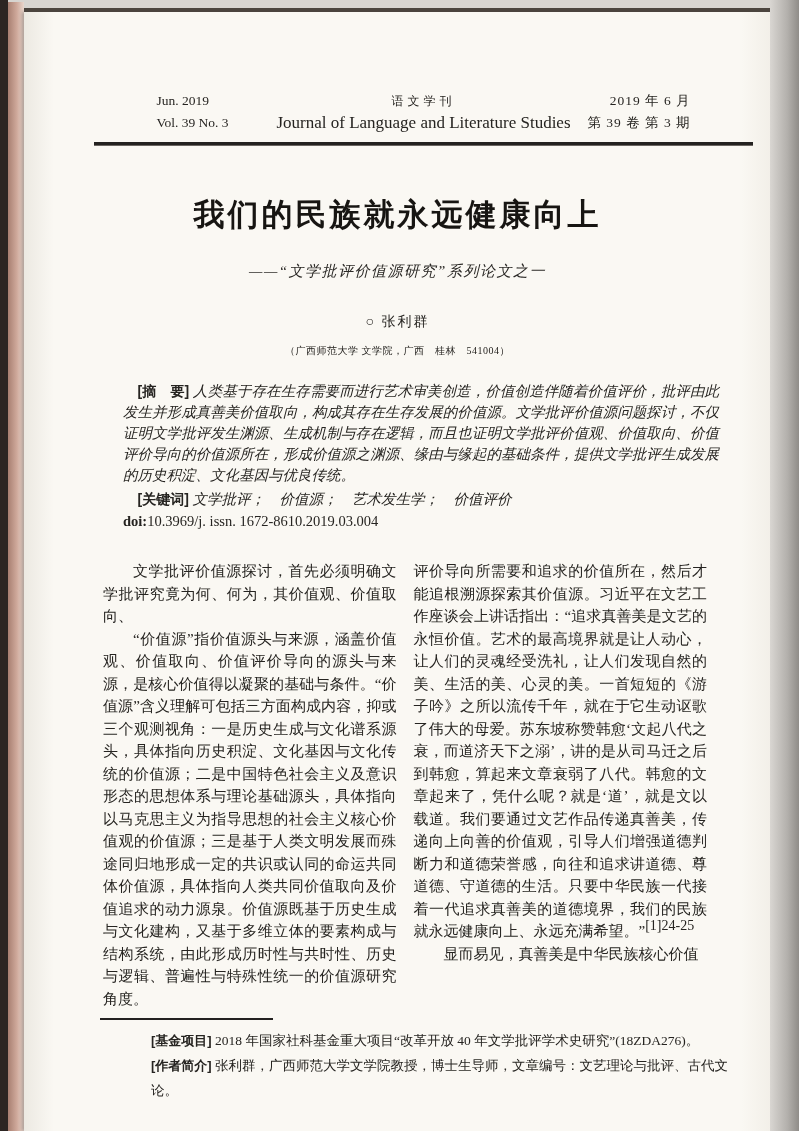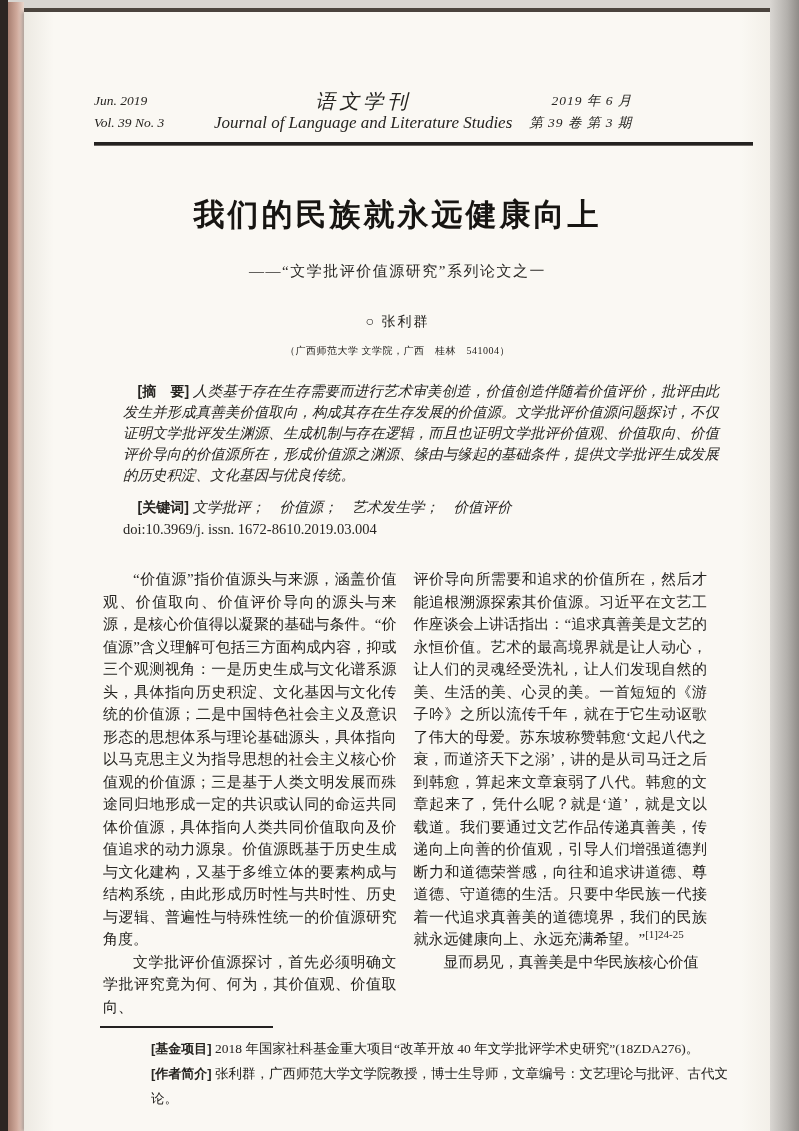--- a/index.html
+++ b/index.html
@@ -16,50 +16,50 @@
   .edge-binding-tan{position:absolute;left:8px;top:2px;width:16px;height:1129px;
     background:linear-gradient(to right,#a87f71,#cfa99b 55%,#e8d6cd);}
   .edge-right-gray{position:absolute;right:0;top:0;width:29px;height:1131px;
     background:linear-gradient(to right,#d9d6d2,#b3b0ac 60%,#8f8c88);}
   .page{
     position:absolute;left:24px;top:12px;width:747px;height:1119px;
     background:linear-gradient(to right,#ece9e2 0,#faf8f3 4%,#faf8f3 96%,#f2efe8 100%);
     box-shadow:0 -4px 0 0 #4b443e, -2px 0 3px rgba(0,0,0,.25);
   }
   
-  .jheader{display:flex;justify-content:flex-start;align-items:flex-end;
-    margin:78px 18px 0 70px;font-size:13.5px;line-height:22px;font-style:italic;}
+  .jheader{display:flex;justify-content:center;align-items:flex-end;
+    margin:78px 18px 0 70px;font-size:13.5px;line-height:22px;}
   .jheader .h-left,.jheader .h-right{min-width:120px;}
   .jheader .h-right{text-align:right;letter-spacing:1px;}
   .jheader .h-center{text-align:center;}
-  .journal-cn{font-size:20px;letter-spacing:4px;}
+  .journal-cn{font-size:12px;letter-spacing:4px;}
   .journal-en{font-size:17px;}
   .header-rule{margin:8px 18px 0 70px;height:3px;background:#242220;border-bottom:1px solid #6b6661;}
   
   .title{margin-top:48px;text-align:center;font-size:31px;font-weight:bold;
     letter-spacing:3px;color:#171512;}
-  .subtitle{margin-top:26px;text-align:center;font-size:15px;
+  .subtitle{margin-top:26px;text-align:center;font-size:15px;font-style:italic;
     letter-spacing:1.5px;color:#2b2926;}
   .author-line{margin-top:32px;text-align:center;font-size:14px;letter-spacing:2px;}
   .affiliation{margin-top:13px;text-align:center;font-size:10px;letter-spacing:.5px;}
   
-  .abstract{margin:23px 52px 12px 99px;font-size:14.5px;line-height:21px;
+  .abstract{margin:23px 52px 4px 99px;font-size:14.5px;line-height:21px;
     text-align:justify;text-indent:1em;font-style:italic;}
   .label{font-style:normal;font-weight:bold;font-family:"Liberation Sans","DejaVu Sans",sans-serif;font-size:14px;}
   .keywords{margin:2px 52px 0 99px;font-size:14.5px;font-style:italic;text-indent:1em;}
   .meta-line{margin:5px 52px 0 99px;font-size:14.5px;text-indent:1em;line-height:25px;}
   .meta-line .val{margin-right:18px;}
   .doi-line{margin:0 52px 0 99px;font-size:14.5px;line-height:25px;}
-  .doi-label{font-weight:normal;}
+  .doi-label{font-weight:bold;}
   
   .columns{display:flex;gap:17px;margin:26px 0 0 79px;width:604px;}
   .col{flex:1;font-size:15px;line-height:22.5px;text-align:justify;}
   .col p{margin:0;text-indent:2em;}
   .col p.cont{text-indent:0;}
-  sup{font-size:11px;line-height:0;}
+  sup{font-size:14px;line-height:0;}
   
   .foot-rule{margin:8px 0 0 76px;width:173px;height:2px;background:#232120;}
   .footnotes{margin:8px 40px 0 95px;font-size:13.5px;line-height:25px;}
   .footnotes p{margin:0;padding-left:32px;}
   .footnotes .label{font-size:13px;}
 </style>
 </head>
 <body>
 
 <div class="scan-root">
@@ -91,22 +91,22 @@
 
     <div class="abstract"><span class="label">[摘　要]</span><span> 人类基于存在生存需要而进行艺术审美创造，价值创造伴随着价值评价，批评由此发生并形成真善美价值取向，构成其存在生存发展的价值源。文学批评价值源问题探讨，不仅证明文学批评发生渊源、生成机制与存在逻辑，而且也证明文学批评价值观、价值取向、价值评价导向的价值源所在，形成价值源之渊源、缘由与缘起的基础条件，提供文学批评生成发展的历史积淀、文化基因与优良传统。</span></div>
 
     <div class="keywords"><span class="label">[关键词]</span><span> 文学批评；　价值源；　艺术发生学；　价值评价</span></div>
 
 
     <div class="doi-line"><span class="doi-label">doi:</span><span>10.3969/j. issn. 1672-8610.2019.03.004</span></div>
 
     <div class="columns">
       <div class="col">
+        <p>文学批评价值源探讨，首先必须明确文学批评究竟为何、何为，其价值观、价值取向、</p>
         <p>“价值源”指价值源头与来源，涵盖价值观、价值取向、价值评价导向的源头与来源，是核心价值得以凝聚的基础与条件。“价值源”含义理解可包括三方面构成内容，抑或三个观测视角：一是历史生成与文化谱系源头，具体指向历史积淀、文化基因与文化传统的价值源；二是中国特色社会主义及意识形态的思想体系与理论基础源头，具体指向以马克思主义为指导思想的社会主义核心价值观的价值源；三是基于人类文明发展而殊途同归地形成一定的共识或认同的命运共同体价值源，具体指向人类共同价值取向及价值追求的动力源泉。价值源既基于历史生成与文化建构，又基于多维立体的要素构成与结构系统，由此形成历时性与共时性、历史与逻辑、普遍性与特殊性统一的价值源研究角度。</p>
-        <p>文学批评价值源探讨，首先必须明确文学批评究竟为何、何为，其价值观、价值取向、</p>
       </div>
       <div class="col">
         <p class="cont"><span>评价导向所需要和追求的价值所在，然后才能追根溯源探索其价值源。习近平在文艺工作座谈会上讲话指出：“追求真善美是文艺的永恒价值。艺术的最高境界就是让人动心，让人们的灵魂经受洗礼，让人们发现自然的美、生活的美、心灵的美。一首短短的《游子吟》之所以流传千年，就在于它生动讴歌了伟大的母爱。苏东坡称赞韩愈‘文起八代之衰，而道济天下之溺’，讲的是从司马迁之后到韩愈，算起来文章衰弱了八代。韩愈的文章起来了，凭什么呢？就是‘道’，就是文以载道。我们要通过文艺作品传递真善美，传递向上向善的价值观，引导人们增强道德判断力和道德荣誉感，向往和追求讲道德、尊道德、守道德的生活。只要中华民族一代接着一代追求真善美的道德境界，我们的民族就永远健康向上、永远充满希望。”</span><sup>[1]24-25</sup></p>
         <p>显而易见，真善美是中华民族核心价值</p>
       </div>
     </div>
 
     <div class="foot-rule"></div>
     <div class="footnotes">
       <p><span class="label">[基金项目]</span><span> 2018 年国家社科基金重大项目“改革开放 40 年文学批评学术史研究”(18ZDA276)。</span></p>

